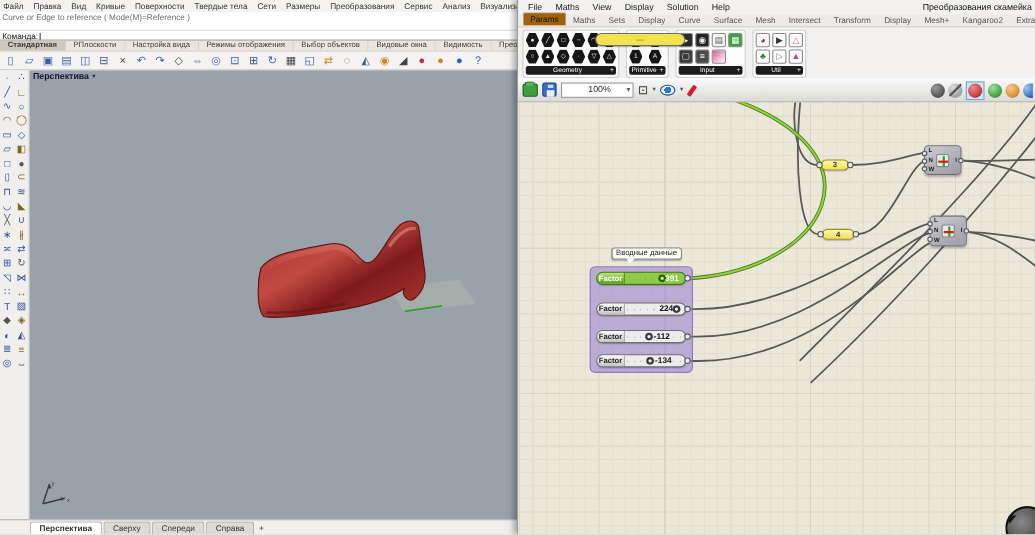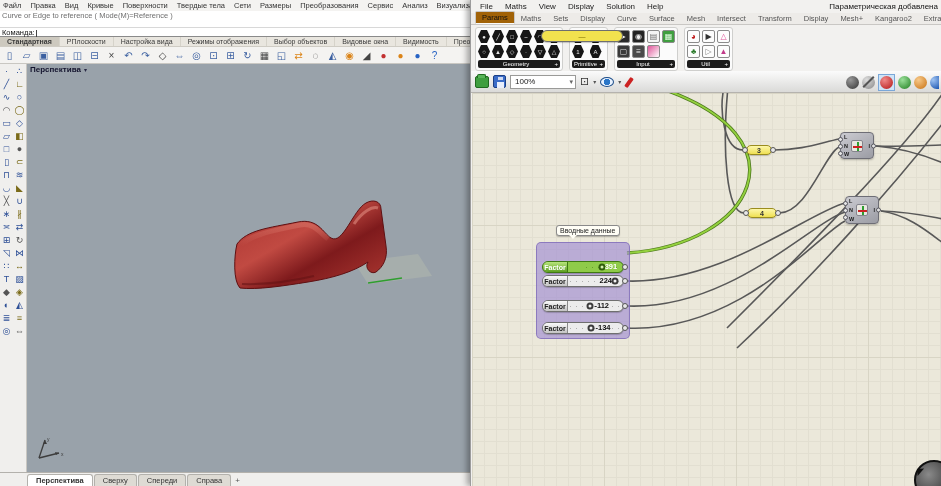--- a/index.html
+++ b/index.html
@@ -55,21 +55,21 @@
   .qi.cherry{background:#fdfdfd;color:#c01818;} .qi.tree{background:#fdfdfd;color:#2f7d2f;}
   .qi.jump{background:#fdfdfd;color:#333;} .qi.jumpo{background:#fdfdfd;color:#888;}
   .qi.trig{background:#fdfdfd;color:#e0559a;} .qi.clus{background:#fdfdfd;color:#c23a8a;}
 
   .gh-canvasbar { position:absolute; left:0; top:71px; width:100%; height:22px; background:linear-gradient(#fbfbfb,#dadad8); border-bottom:1px solid #b5b3ae; display:flex; align-items:center; gap:4px; padding-left:4px; }
   .cb-folder { width:14px; height:12px; background:#3f9e3f; border:1px solid #1f6a1f; border-radius:2px; position:relative; }
   .cb-folder::before { content:""; position:absolute; left:1px; top:-3px; width:7px; height:3px; background:#58b458; border:1px solid #1f6a1f; border-bottom:none; border-radius:2px 2px 0 0; }
   .cb-floppy { width:13px; height:13px; background:#3a6cc8; border:1px solid #1c3f85; border-radius:2px; position:relative; }
   .cb-floppy::before { content:""; position:absolute; left:3px; top:6px; width:7px; height:6px; background:#e8eefc; }
   .cb-floppy::after { content:""; position:absolute; left:4px; top:1px; width:5px; height:3px; background:#cdd9f2; }
-  .cb-zoom { width:66px; height:14px; background:#fff; border:1px solid #9a9a98; display:flex; align-items:center; font-size:8px; padding-left:4px; position:relative; color:#222; }
+  .cb-zoom { width:66px; height:14px; background:#fff; border:1px solid #9a9a98; display:flex; align-items:center; font-size:8px; padding-left:4px; position:relative; color:#222;justify-content:center; }
   .cb-zoom .dd { position:absolute; right:2px; top:2px; font-size:7px; color:#666; }
   .cb-glyph { font-size:11px; color:#333; }
   .cb-dd { font-size:6px; color:#555; }
   .cb-eye { width:14px; height:10px; border:1px solid #1e4e8a; border-radius:50%; background:radial-gradient(circle,#2a76c8 0 3px,#e8f2ff 3px); }
   .cb-marker { width:12px; height:12px; position:relative; }
   .cb-marker::before { content:""; position:absolute; left:2px; top:1px; width:4px; height:11px; background:#cc2222; transform:rotate(35deg); border-radius:1px; }
   .cb-right { position:absolute; right:2px; top:3px; display:flex; gap:3px; align-items:center; }
   .sph { width:13px; height:13px; border-radius:50%; }
   .sph.dark { background:radial-gradient(circle at 35% 30%,#999,#333); }
   .sph.off { background:radial-gradient(circle at 35% 30%,#ddd,#888); position:relative; }
@@ -100,21 +100,21 @@
     background-size:92% 1px; background-position:2px center; background-repeat:no-repeat; }
   .sl-knob { position:absolute; top:50%; transform:translate(-50%,-50%); width:7px; height:7px; border-radius:50%; background:#f4f4f4; border:2px solid #3c3c3c; }
   .sl-val { position:absolute; top:0; line-height:10px; font-size:7.5px; color:#111; font-weight:bold; white-space:nowrap; }
   .out-nub { position:absolute; right:-5px; top:50%; transform:translateY(-50%); width:6px; height:6px; border-radius:50%; background:#e8e8e8; border:1px solid #555; }
   .in-nub { position:absolute; left:-5px; top:50%; transform:translateY(-50%); width:6px; height:6px; border-radius:50%; background:#e8e8e8; border:1px solid #555; }
   .slider.sel { background:#8fcb49; border-color:#3f7a12; }
   .slider.sel .sl-label { background:linear-gradient(#b8e57c,#5d9e22); color:#fff; border-right-color:#3f7a12; }
   .slider.sel .sl-track { background-image:repeating-linear-gradient(90deg,#64a02a 0 1px,transparent 1px 6px); }
   .slider.sel .sl-val { color:#fff; }
   .slider.sel .sl-knob { background:#d6f0b0; border-color:#2f5e0c; }
-  .s1{top:168px;gap:16px;} .s2{top:182px;} .s3{top:207px;} .s4{top:229px;}
+  .s1{top:154px;gap:16px;} .s2{top:182px;} .s3{top:207px;} .s4{top:229px;}
   .s1 .sl-knob{left:46%;} .s1 .sl-val{left:53%;}
   .s2 .sl-knob{left:85%;} .s2 .sl-val{right:20%;}
   .s3 .sl-knob{left:40%;} .s3 .sl-val{left:48%;}
   .s4 .sl-knob{left:42%;} .s4 .sl-val{left:50%;}
 
   .cap { position:absolute; background:linear-gradient(#fdf7aa,#efe052); border:1px solid #9a8c1e; border-radius:5px; font-size:7px; font-weight:bold; color:#333; display:flex; align-items:center; justify-content:center; box-shadow:0 1px 1px rgba(0,0,0,.2); }
   .cap1 { left:274px; top:52px; width:26px; height:10px; }
   .cap2 { left:275px; top:115px; width:30px; height:10px; }
 
   .comp { position:absolute; background:linear-gradient(150deg,#cbcbd1,#9b9ca4); border:1px solid #6e6e76; border-radius:4px; display:flex; align-items:center; box-shadow:0 1px 2px rgba(0,0,0,.25); }
@@ -297,21 +297,21 @@
   <div class="gh">
 
     <div class="gh-menu">
       <span>File</span>
       <span>Maths</span>
       <span>View</span>
       <span>Display</span>
       <span>Solution</span>
       <span>Help</span>
     </div>
-    <div class="gh-title">Параметрическая добавлена</div>
+    <div class="gh-title">Преобразования скамейка</div>
 
     <div class="gh-tabs">
       <span class="active">Params</span>
       <span>Maths</span>
       <span>Sets</span>
       <span>Display</span>
       <span>Curve</span>
       <span>Surface</span>
       <span>Mesh</span>
       <span>Intersect</span>

